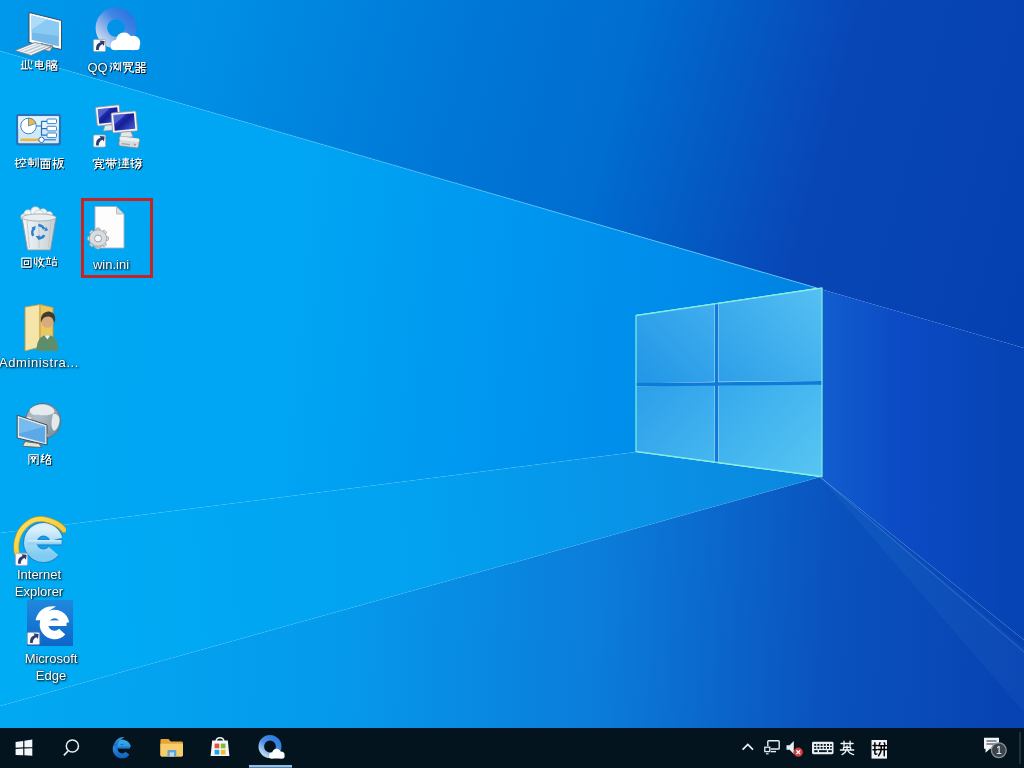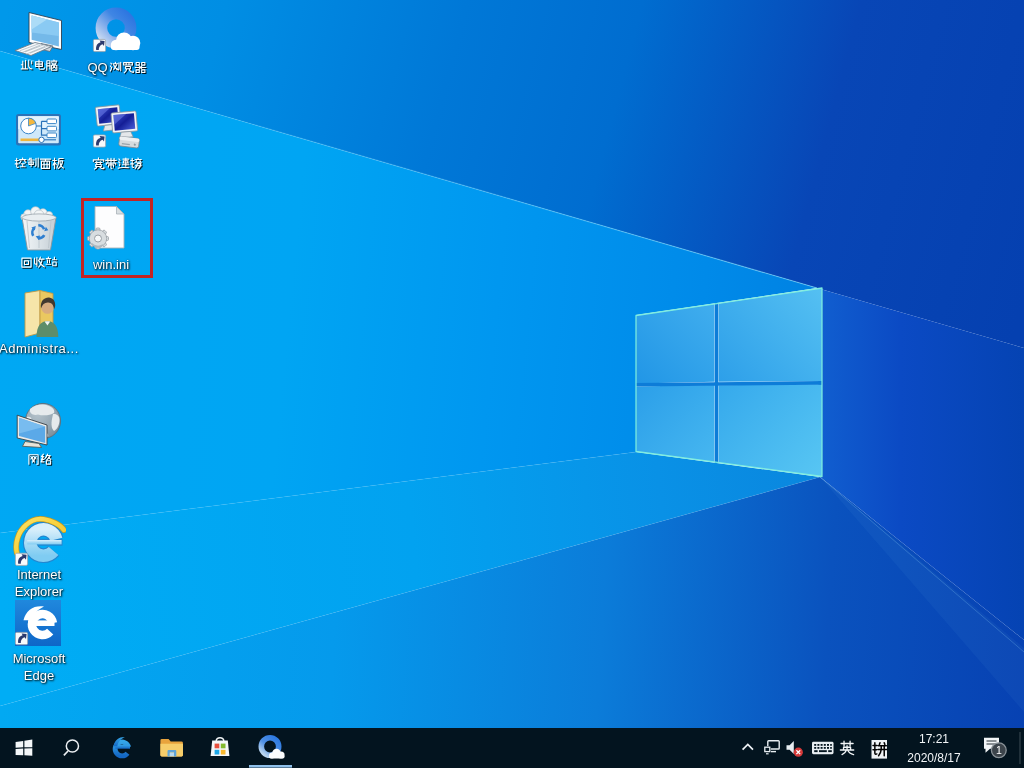--- a/index.html
+++ b/index.html
@@ -377,21 +377,21 @@
    <circle cx="12" cy="35.5" r="8.6" stroke="none"></circle>
    <circle cx="12" cy="35.5" r="8.7" fill="none"></circle>
   </g>
   <path d="M5.5,40.5 A8.6,8.6 0 0 0 17,41.8" stroke="#b0b8be" stroke-width="1.6" fill="none"></path>
   <circle cx="12" cy="35.5" r="3.5" fill="#f6f8f9" stroke="#9aa1a7" stroke-width="1"></circle>
  </svg>
       </div>
  <div class="lbl">win.ini</div>
 </div>
 
-<div class="icon" style="left:0px;top:287px">
+<div class="icon" style="left:0px;top:301px">
  <div class="art">
         <svg width="52" height="53" viewBox="0 0 52 53">
   <polygon points="12,6 27,3.5 27,46 12,50" fill="#f6e5a9" stroke="#c09a43" stroke-width="0.9" stroke-linejoin="round"></polygon>
   <polygon points="27,3.5 40,6.5 40,43.5 27,46" fill="#eac860" stroke="#c09a43" stroke-width="0.9" stroke-linejoin="round"></polygon>
   <g>
    <circle cx="34.5" cy="20.5" r="6.3" fill="#d8ab7e"></circle>
    <path d="M28,21.5 C26.8,12.8 32.8,9.8 37,10.8 C40.8,11.7 42.4,14.8 42.2,18.6 C42,20.8 41.3,22 41,22.4 C40.7,17.6 38.6,15.6 35.2,15.4 C31.6,15.2 29.3,17.5 28,21.5 Z" fill="#42392f"></path>
    <path d="M23.5,50 C23.5,38.8 28.1,33.9 34.4,33.9 C40.7,33.9 45.3,38.8 45.3,50 Z" fill="#5d8d6a"></path>
    <path d="M31.6,34.5 L34.4,38.5 L37.2,34.5 C36.2,34 32.6,34 31.6,34.5 Z" fill="#f2f4f3"></path>
   </g>
@@ -454,21 +454,21 @@
   <path d="M44.3,26.3 A13.2,13.2 0 1 0 41.6,38" stroke="url(#iee)" stroke-width="12.4" fill="none"></path>
   <rect x="15.2" y="27" width="34.4" height="4.4" fill="url(#iee)"></rect>
   <path d="M4.9,40 C2.6,30.5 6,19 14,12 C20,6.5 27,5.5 31.5,6.2 C39,7.2 48.5,11.5 51.9,17" stroke="#c79a1e" stroke-width="5.8" fill="none" stroke-linecap="round"></path>
   <path d="M4.9,40 C2.6,30.5 6,19 14,12 C20,6.5 27,5.5 31.5,6.2 C39,7.2 48.5,11.5 51.9,17" stroke="url(#iey)" stroke-width="4.4" fill="none" stroke-linecap="round"></path>
   <use href="#scbadge" transform="translate(3,39.8)"></use>
  </svg>
     </div>
  <div class="lbl">Internet<br>Explorer</div>
 </div>
 
-<div class="icon" style="left:0px;top:597px">
+<div class="icon" style="left:12px;top:597px">
  <div class="art">
       <svg width="52" height="53" viewBox="0 0 52 53">
   <defs>
    <linearGradient id="edgebg" x1="0" y1="0" x2="0" y2="1">
     <stop offset="0" stop-color="#2088dd"></stop>
             <stop offset="1" stop-color="#0e66c8"></stop>
    </linearGradient>
   </defs>
   <rect x="2" y="3" width="46" height="46" fill="url(#edgebg)"></rect>
   <path d="M39.9,26.0 A10.5,10.5 0 1 0 37.2,34.7" stroke="#fff" stroke-width="8.5" fill="none"></path>
@@ -589,14 +589,13 @@
 
   <g>
    <path d="M984,9.8 H999 V20.8 H990 L985.5,24.8 V20.8 H984 Z" fill="#f2f5f7"></path>
    <path d="M986.5,13 H996.5 M986.5,16 H996.5" stroke="#252e35" stroke-width="1.2"></path>
    <circle cx="998.8" cy="22.3" r="7.4" fill="#3c444b" stroke="#8a9298" stroke-width="1.3"></circle>
    <text x="998.8" y="26" font-size="10.5" fill="#fff" text-anchor="middle" font-family="Liberation Sans">1</text>
   </g>
 
   <rect x="1019.5" y="4" width="1" height="32" fill="#3e4c56"></rect>
 </svg>
-<div style="position:absolute;left:880px;top:2px;width:108px;text-align:center;color:#f2f5f7;font-size:12px;line-height:18.5px">17:21<br>2020/8/17</div>
 </div>
 
 </body></html>

